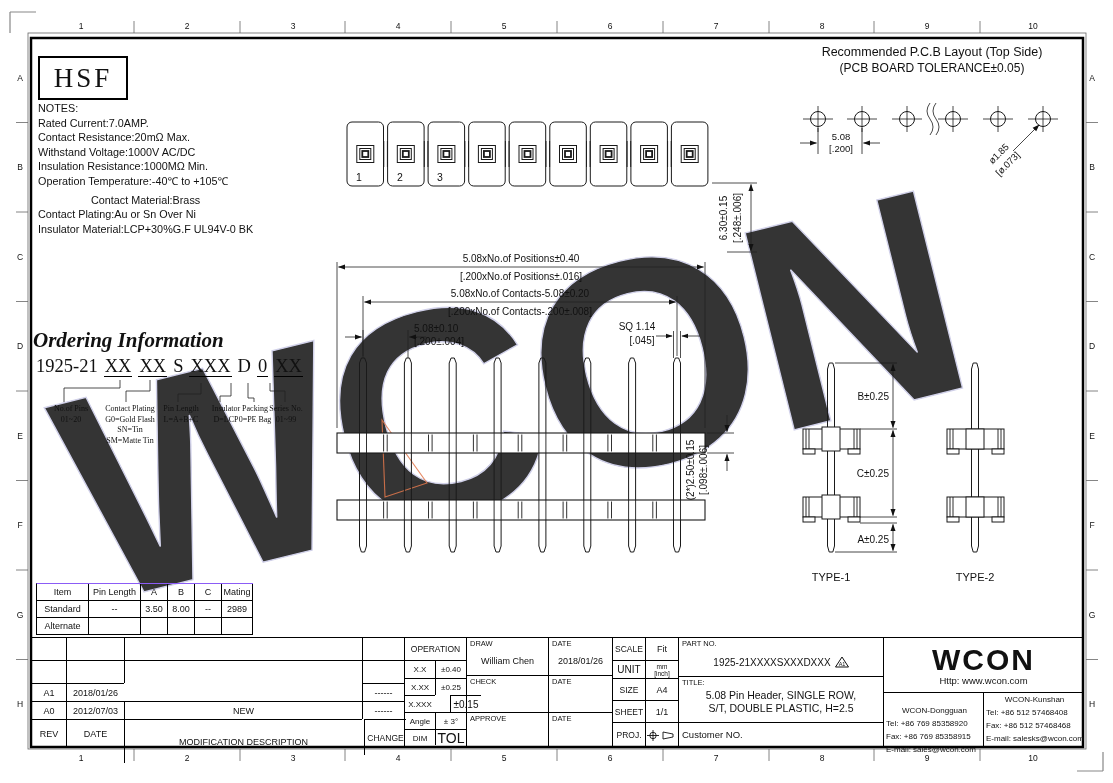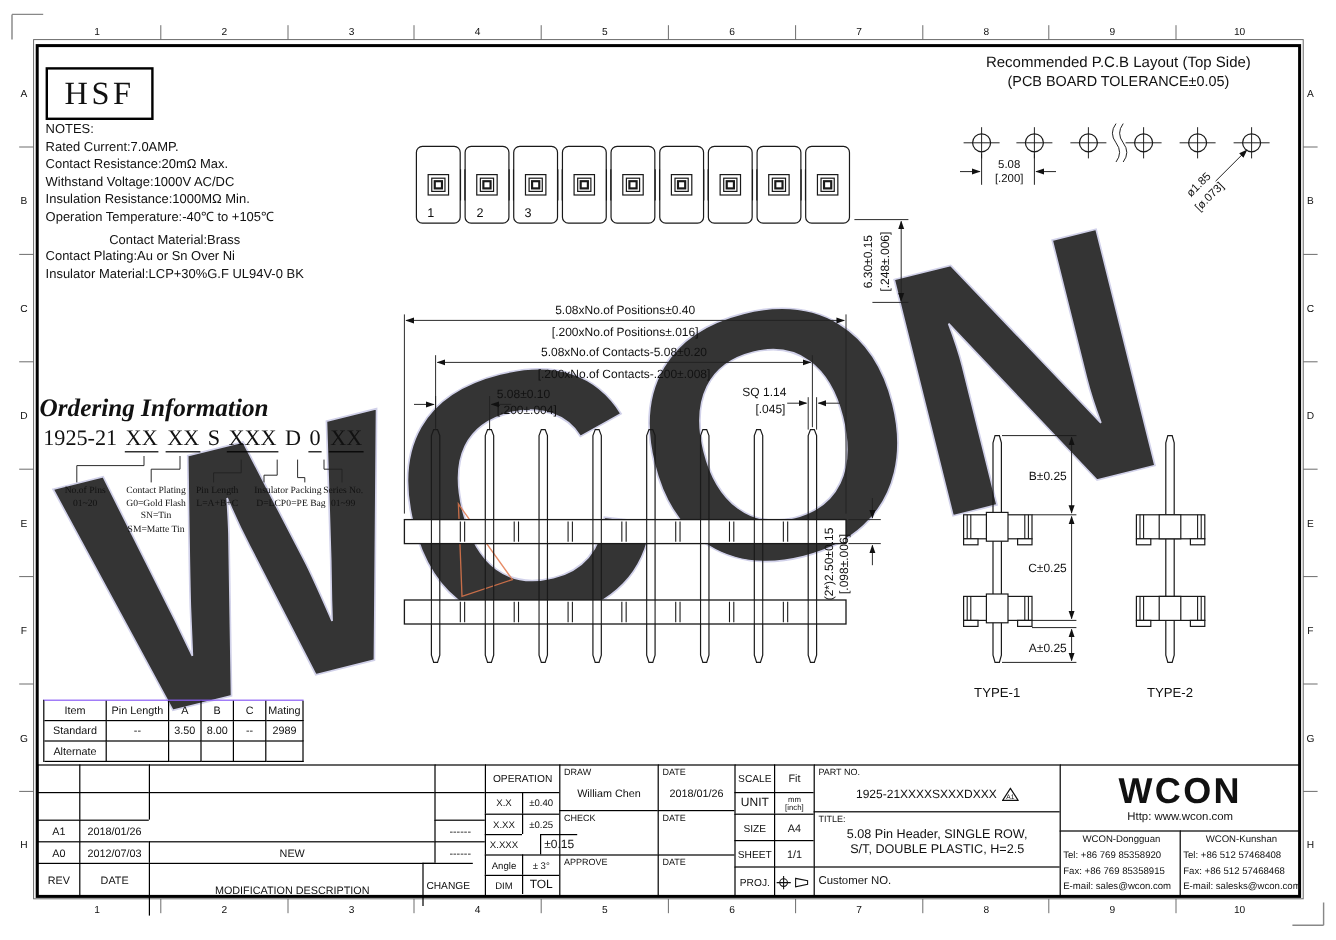--- a/index.html
+++ b/index.html
@@ -364,33 +364,33 @@
 <div class="cell flex" style="left:31px;top:683px;width:35px;height:18px">A1</div>
 <div class="cell flex" style="left:66px;top:683px;width:58px;height:18px">2018/01/26</div>
 <div class="cell flex" style="left:362px;top:683px;width:42px;height:18px">------</div>
 <div class="cell flex" style="left:31px;top:701px;width:35px;height:18px">A0</div>
 <div class="cell flex" style="left:66px;top:701px;width:58px;height:18px">2012/07/03</div>
 <div class="cell flex" style="left:124px;top:701px;width:238px;height:18px">NEW</div>
 <div class="cell flex" style="left:362px;top:701px;width:42px;height:18px">------</div>
 <div class="cell flex" style="left:31px;top:719px;width:35px;height:28px">REV</div>
 <div class="cell flex" style="left:66px;top:719px;width:58px;height:28px">DATE</div>
 <div class="cell flex" style="left:124px;top:719px;width:238px;height:44px">MODIFICATION DESCRIPTION</div>
-<div class="cell flex" style="left:352px;top:719px;width:42px;height:36px;font-size:8.5px">CHANGE</div>
+<div class="cell flex" style="left:364px;top:719px;width:42px;height:36px;font-size:8.5px">CHANGE</div>
 
 <div class="cell flex" style="left:404px;top:637px;width:62px;height:23px;font-size:8.5px">OPERATION</div>
 <div class="cell flex" style="left:404px;top:660px;width:31px;height:18px;font-size:8px">X.X</div>
 <div class="cell flex" style="left:435px;top:660px;width:31px;height:18px;font-size:8px">±0.40</div>
 <div class="cell flex" style="left:404px;top:678px;width:31px;height:17px;font-size:8px">X.XX</div>
 <div class="cell flex" style="left:435px;top:678px;width:31px;height:17px;font-size:8px">±0.25</div>
 <div class="cell flex" style="left:404px;top:695px;width:31px;height:17px;font-size:8px">X.XXX</div>
 <div class="cell flex" style="left:450px;top:695px;width:31px;height:17px;font-size:10px">±0.15</div>
 <div class="cell flex" style="left:404px;top:712px;width:31px;height:17px;font-size:8px">Angle</div>
 <div class="cell flex" style="left:435px;top:712px;width:31px;height:17px;font-size:8px">± 3°</div>
 <div class="cell flex" style="left:404px;top:729px;width:31px;height:18px;font-size:8px">DIM</div>
-<div class="cell flex" style="left:435px;top:729px;width:31px;height:16px;font-size:10px">TOL</div>
+<div class="cell flex" style="left:435px;top:729px;width:31px;height:16px;font-size:14px">TOL</div>
 
 <div class="cell" style="left:466px;top:637px;width:82px;height:38px">
   <span class="tag">DRAW</span>
   <div class="flex" style="height:100%;padding-top:8px;box-sizing:border-box;font-size:9px">William Chen</div>
 </div>
 <div class="cell" style="left:548px;top:637px;width:64px;height:38px">
   <span class="tag">DATE</span>
   <div class="flex" style="height:100%;padding-top:8px;box-sizing:border-box;font-size:9px">2018/01/26</div>
 </div>
 <div class="cell" style="left:466px;top:675px;width:82px;height:37px">
@@ -447,21 +447,21 @@
   </div>
 </div>
 <div class="cell" style="left:678px;top:722px;width:205px;height:25px;font-size:9.5px;padding:6px 0 0 3px">
   <span>Customer NO.</span>
 </div>
 
 <div class="cell col" style="left:883px;top:637px;width:200px;height:55px">
   <div class="wconlogo">WCON</div>
   <div style="font-size:9.5px">Http: www.wcon.com</div>
 </div>
-<div class="cell offtxt" style="left:883px;top:692px;width:100px;height:55px;padding:1px 0 0 2px">
+<div class="cell offtxt" style="left:883px;top:692px;width:100px;height:55px;padding:12px 0 0 2px">
   <div style="text-align:center;line-height:12px">WCON-Dongguan</div>
   <div>Tel: +86 769 85358920</div>
   <div>Fax: +86 769 85358915</div>
   <div>E-mail: sales@wcon.com</div>
 </div>
 <div class="cell offtxt" style="left:983px;top:692px;width:100px;height:55px;padding:1px 0 0 2px">
   <div style="text-align:center;line-height:12px">WCON-Kunshan</div>
   <div>Tel: +86 512 57468408</div>
   <div>Fax: +86 512 57468468</div>
   <div>E-mail: salesks@wcon.com</div>

